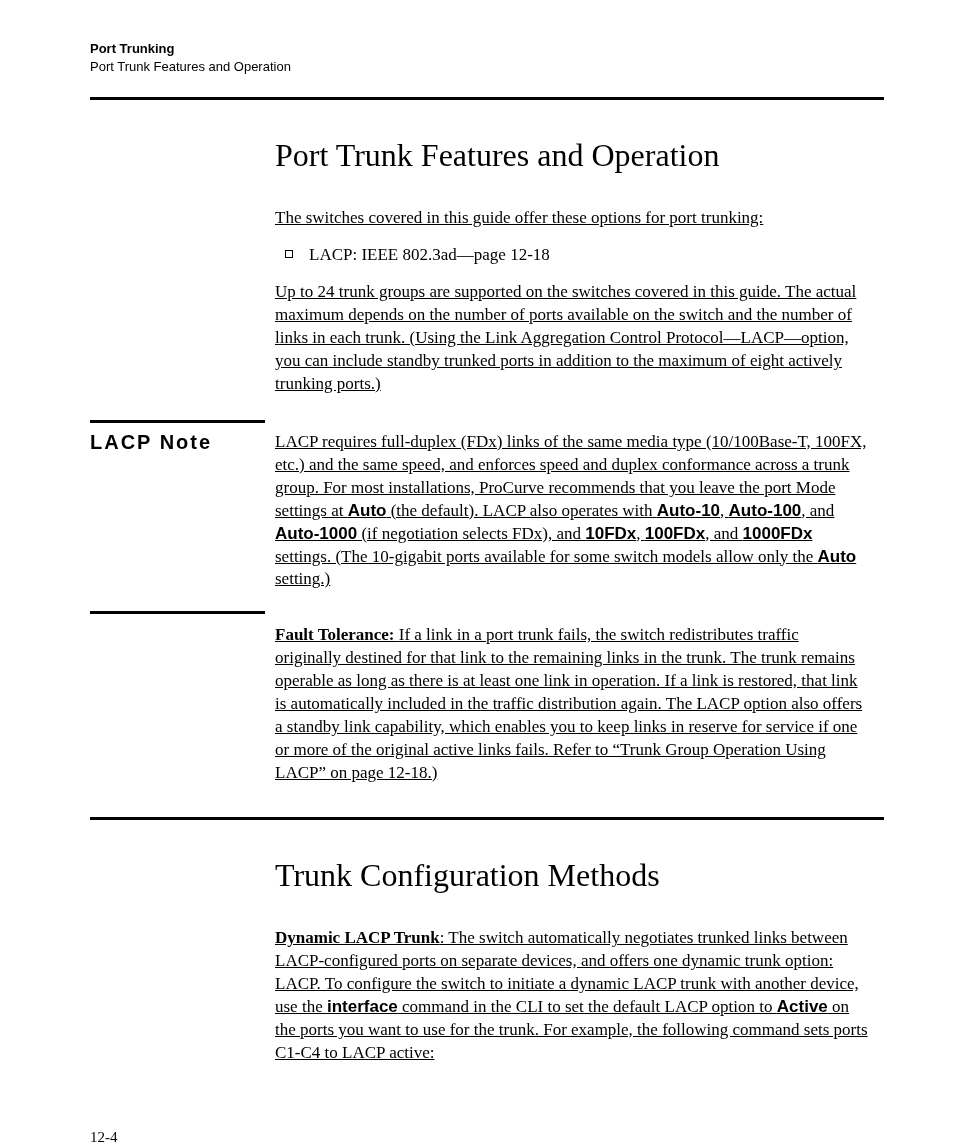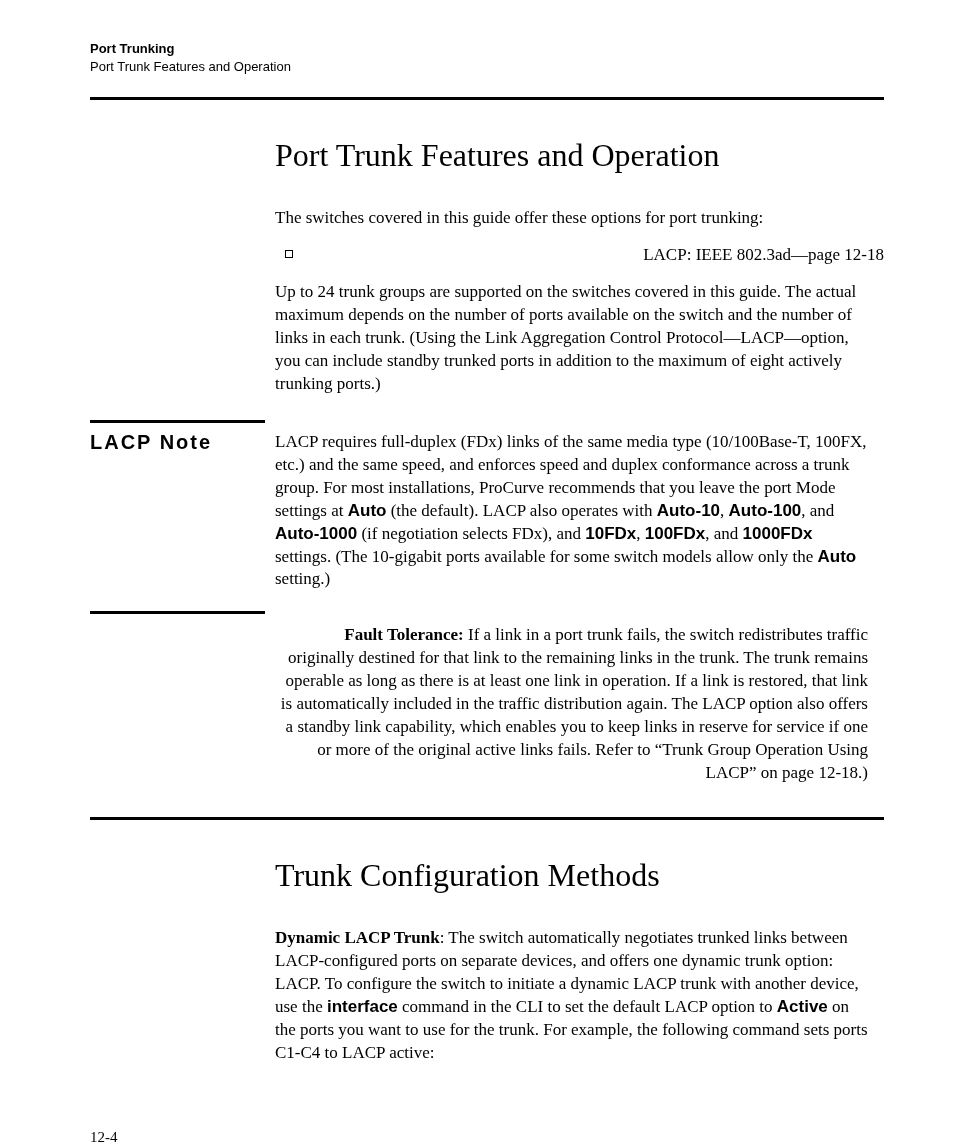--- a/index.html
+++ b/index.html
@@ -56,33 +56,32 @@
   }
   ul.square {
     list-style: none;
     padding: 0;
     margin: 8px 0 14px 0;
   }
   ul.square li {
     position: relative;
     padding-left: 34px;
     margin: 6px 0;
-    text-align: right;
   }
   ul.square li::before {
     content: "";
     position: absolute;
     left: 10px;
     top: 6px;
     width: 8px;
     height: 8px;
     border: 1.5px solid #000;
     box-sizing: border-box;
   }
-  p { margin: 0 16px 14px 0; }
+  p { margin: 0 16px 14px 0; text-decoration: underline; }
   .sans-bold {
     font-family: Arial, Helvetica, sans-serif;
     font-weight: bold;
   }
   .serif-bold {
     font-weight: bold;
   }
   .pagenum {
     font-family: "Times New Roman", Times, serif;
     font-size: 15px;
@@ -125,21 +124,21 @@
     <div class="main" style="padding-top:8px;">
       <p>
         <span>LACP requires full-duplex (FDx) links of the same media type (10/100Base-T, 100FX, etc.) and the same speed, and enforces speed and duplex conformance across a trunk group. For most installations, ProCurve recommends that you leave the port Mode settings at </span><span class="sans-bold">Auto</span><span> (the default). LACP also operates with </span><span class="sans-bold">Auto-10</span><span>, </span><span class="sans-bold">Auto-100</span><span>, and </span><span class="sans-bold">Auto-1000</span><span> (if negotiation selects FDx), and </span><span class="sans-bold">10FDx</span><span>, </span><span class="sans-bold">100FDx</span><span>, and </span><span class="sans-bold">1000FDx</span><span> settings. (The 10-gigabit ports available for some switch models allow only the </span><span class="sans-bold">Auto</span><span> setting.)</span>
       </p>
     </div>
 
     <div class="rule-side" style="margin-top:6px;"></div>
     <div style="margin-top:6px;"></div>
 
     <div></div>
-    <div class="main" style="padding-top:10px;text-align:right;">
+    <div class="main" style="padding-top:10px;">
       <p>
         <span class="serif-bold">Fault Tolerance:   </span><span>If a link in a port trunk fails, the switch redistributes traffic originally destined for that link to the remaining links in the trunk. The trunk remains operable as long as there is at least one link in operation. If a link is restored, that link is automatically included in the traffic distribution again. The LACP option also offers a standby link capability, which enables you to keep links in reserve for service if one or more of the original active links fails. Refer to “Trunk Group Operation Using LACP” on page 12-18.)</span>
       </p>
     </div>
 
     <div class="rule-full" style="margin-top:18px;"></div>
 
     <div></div>
     <div class="main">
       <h1 class="section">Trunk Configuration Methods</h1>

